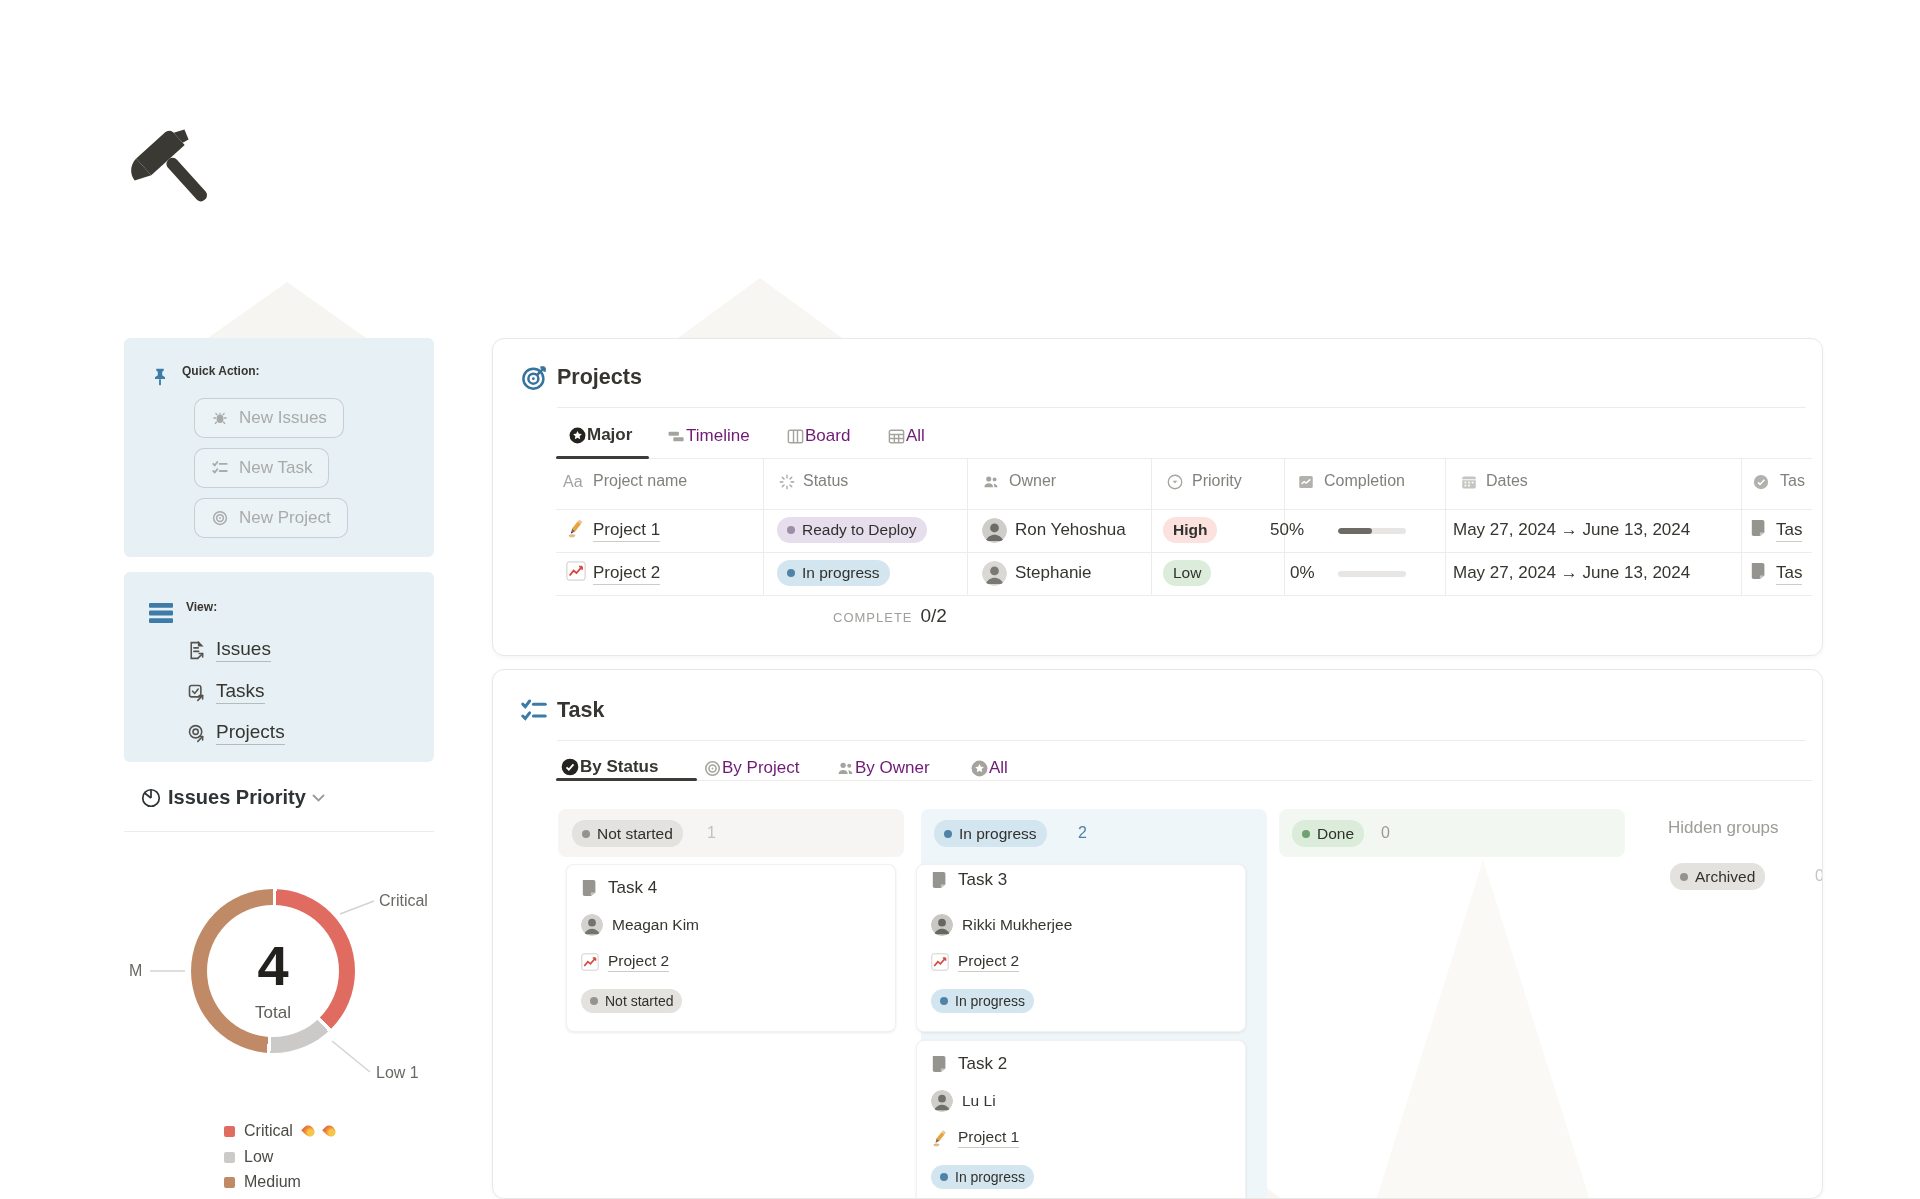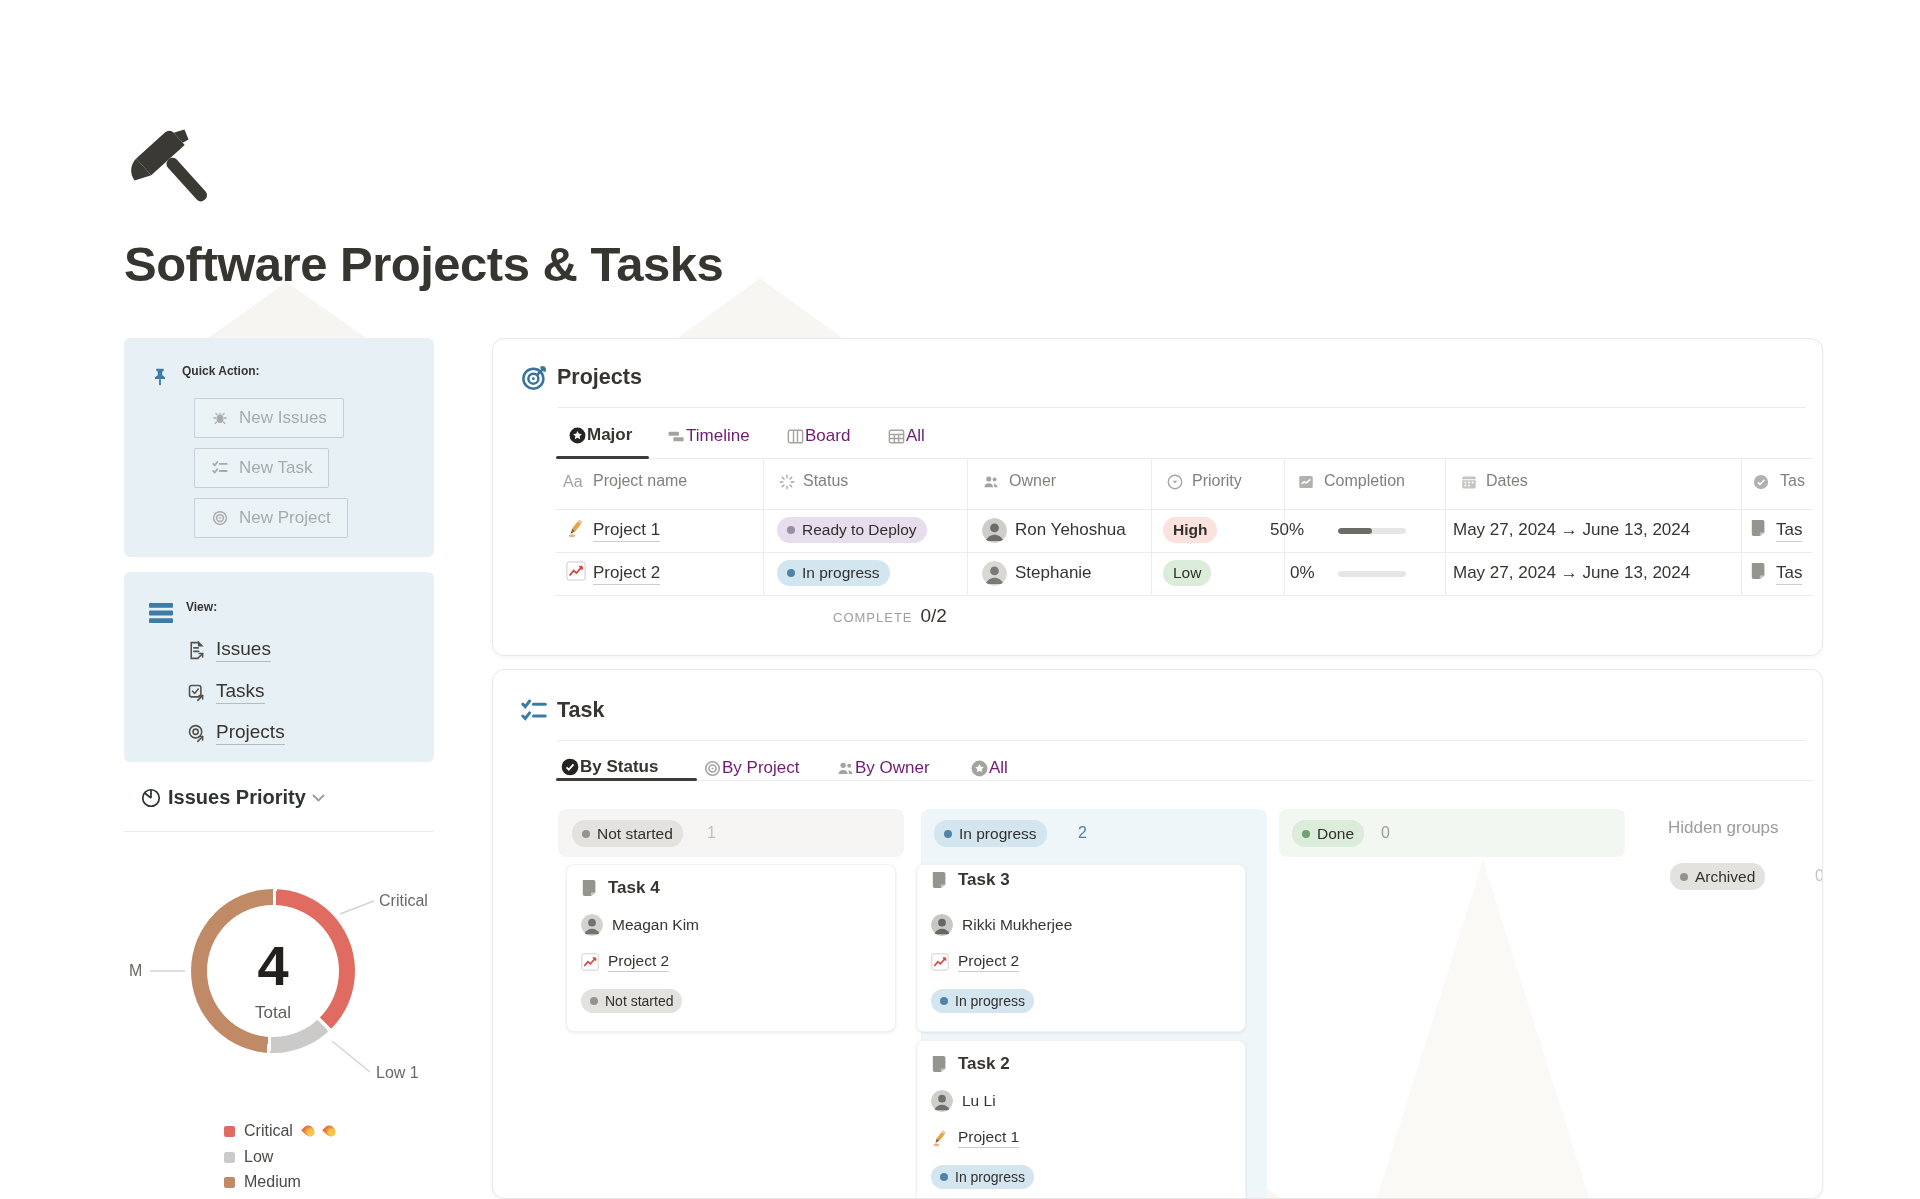--- a/index.html
+++ b/index.html
@@ -13,21 +13,21 @@
 
   
   .page-title { left:124px; top:236px; font-size:49px; font-weight:700; letter-spacing:-0.5px; color:#37352F; z-index:2;}
 
   
   .callout { background:#E7F0F5; border-radius:6px; z-index:1; }
   .callout h3 { position:absolute; font-size:12px; font-weight:700; color:#37352F; }
   .qa { left:124px; top:338px; width:310px; height:219px; }
   .vw { left:124px; top:572px; width:310px; height:190px; }
   .qa-btn { display:flex; align-items:center; gap:10px; height:40px; padding:0 16px; margin-bottom:10px;
-    border:1px solid rgba(125,140,150,.35); border-radius:2px; background:rgba(255,255,255,.2);
+    border:1px solid rgba(125,140,150,.35); border-radius:10px; background:rgba(255,255,255,.2);
     color:#A9ABAA; font-size:17px; width:max-content; }
   .vlink { position:absolute; display:flex; align-items:center; gap:9px; }
   .vlink .lbl { font-size:19px; font-weight:500; color:#37352F; border-bottom:1.5px solid rgba(55,53,47,.28); padding-bottom:1px; }
 
   .prio-row { left:140px; top:786px; display:flex; align-items:center; gap:6px; z-index:1;}
   .prio-row .lbl { font-size:20px; font-weight:600; color:#2F3437; }
   .sdiv { left:124px; top:831px; width:310px; height:1px; background:#EDECE9; }
 
   
   .chart-box { left:124px; top:845px; width:310px; height:354px; overflow:hidden; z-index:1; }
@@ -77,42 +77,41 @@
   .complete-row .k { font-size:13px; letter-spacing:1px; color:#A09E9A; }
   .complete-row .v { font-size:19px; color:#37352F; }
 
   
   .tint { position:absolute; border-radius:8px; }
   .kpill { height:27px; }
   .kcount { position:absolute; font-size:16px; }
   .kcard { position:absolute; width:330px; height:168px; background:#fff; border:1px solid rgba(0,0,0,.055);
     border-radius:8px; box-shadow:0 1px 3px rgba(15,15,15,.08); }
   .kcard .row { position:absolute; display:flex; align-items:center; gap:9px; }
-  .kcard .title { font-size:17px; font-weight:700; color:#37352F; }
+  .kcard .title { font-size:17px; font-weight:400; color:#37352F; }
   .kcard .meta { font-size:15.5px; color:#37352F; }
   .kcard .pill { position:absolute; height:24px; font-size:14px; padding:2px 9px; }
   .hg-label { position:absolute; font-size:17px; color:#9D9C98; white-space:nowrap; }
 </style>
 </head>
 <body>
 
 <div class="stage">
 
   <div class="tri" style="left:205px;top:282px;border-left:82px solid transparent;border-right:82px solid transparent;border-bottom:58px solid #F6F5F1;"></div>
   <div class="tri" style="left:675px;top:278px;border-left:85px solid transparent;border-right:85px solid transparent;border-bottom:62px solid #F7F6F2;"></div>
 
   <svg class="abs" style="left:126px;top:124px;z-index:2;" width="100" height="102" viewBox="0 0 32 34">
     <g fill="#3B3934" transform="rotate(-42 16 15)">
       <rect x="14.3" y="11" width="4" height="18" rx="1.8"></rect>
       <path d="M8.5 3.5h13a2 2 0 0 1 2 2V11h-15z"></path>
       <path d="M8.5 3.5C5.4 3.7 3.4 6 3.2 8.6L8.5 11z"></path>
       <path d="M23.5 5.5l3.4 1.6-1.2 3.4-2.2-.5z"></path>
     </g>
   </svg>
-  <h1 class="abs page-title">Software Projects &amp; Tasks</h1>
 
   <div class="abs callout qa">
     <svg class="abs" style="left:25px;top:29px;" width="22" height="22" viewBox="0 0 24 24" fill="#3E7BA6">
       <path d="M8 2h8v2.2l-1.6 1V9l3.1 2.3V13H6.5v-1.7L9.6 9V5.2L8 4.2z"></path>
       <rect x="11" y="13" width="2" height="7" rx="1"></rect>
     </svg>
     <h3 style="left:58px;top:26px;">Quick Action:</h3>
     <div class="abs" style="left:70px;top:60px;">
       <div class="qa-btn">
         <svg width="18" height="18" viewBox="0 0 24 24" fill="none" stroke="#A9ABAA" stroke-width="1.7">

